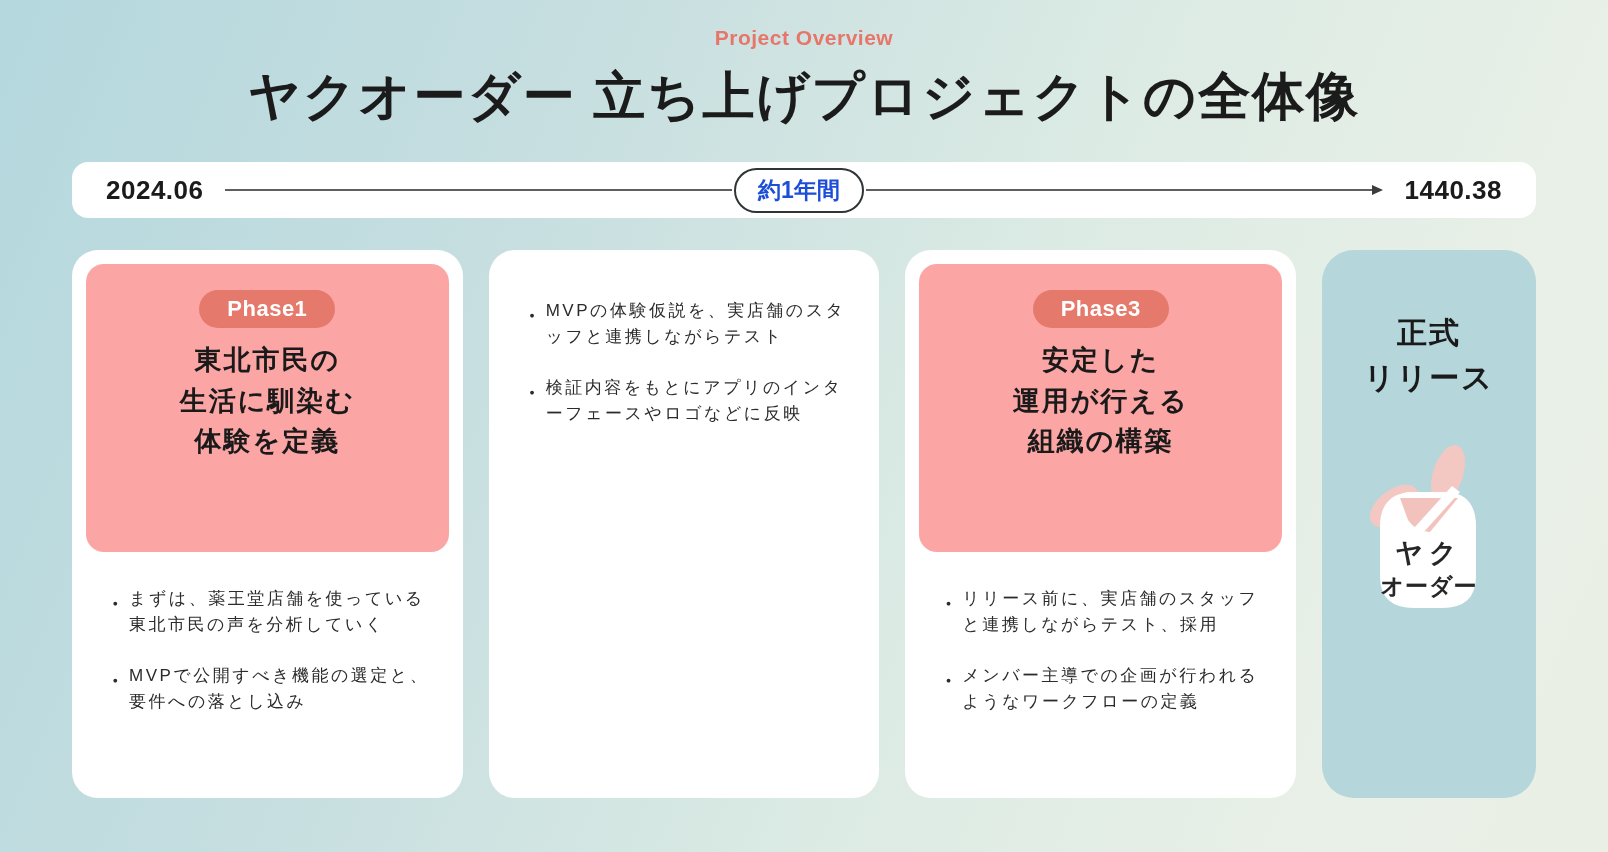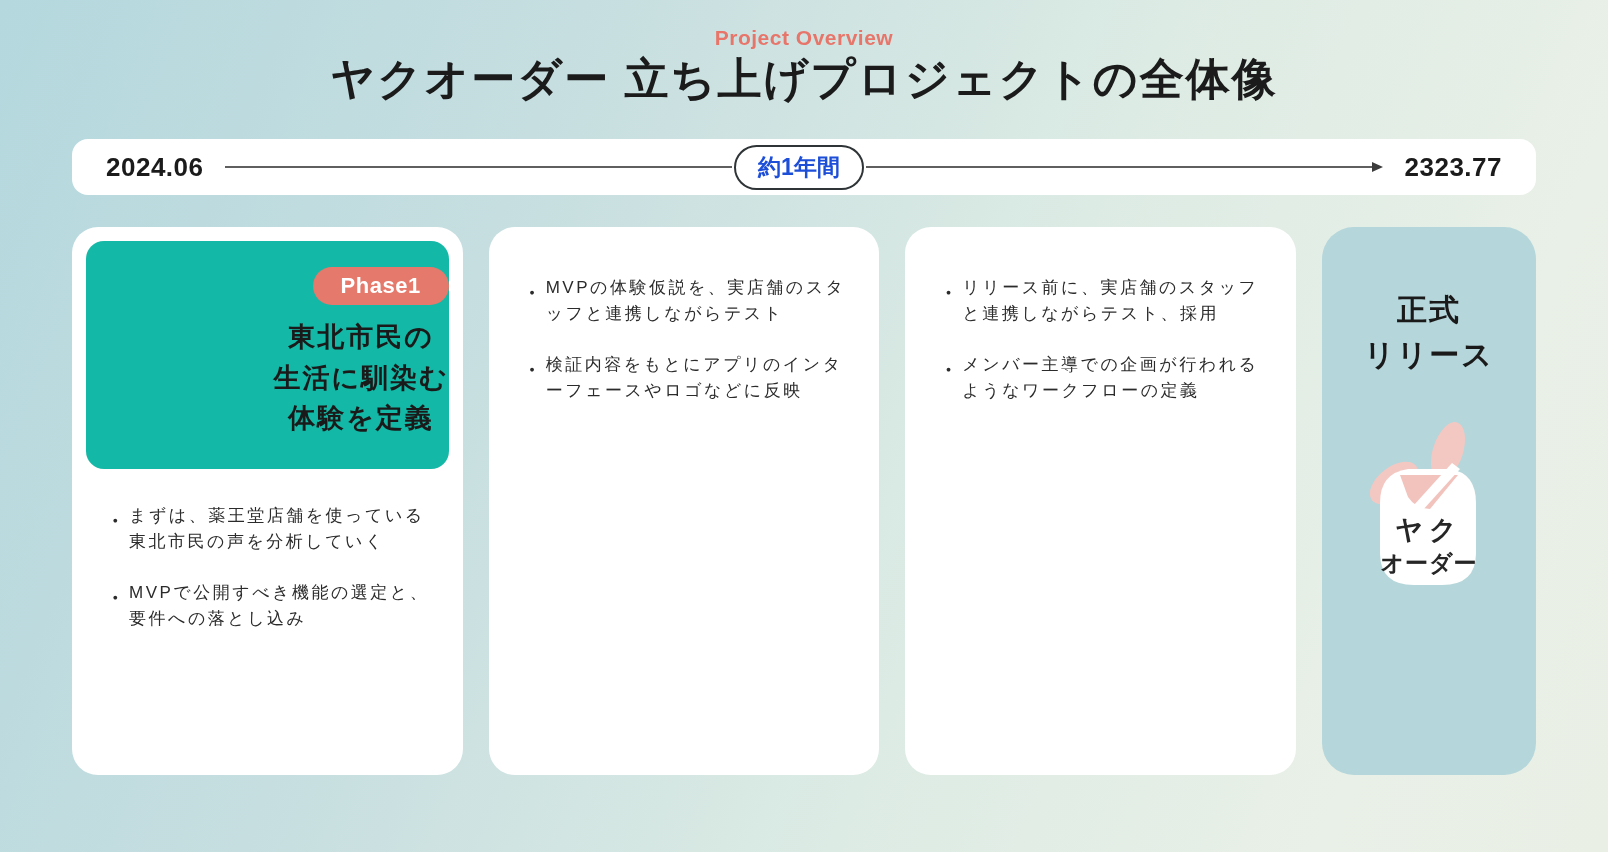--- a/index.html
+++ b/index.html
@@ -8,21 +8,21 @@
     background:linear-gradient(112deg,#b4d8de 0%,#c6dee0 30%,#dcebe4 60%,#e9f0e7 85%,#e9efe5 100%);
     font-family:"Liberation Sans","DejaVu Sans",sans-serif;
     color:#1c1c1c;
     overflow:hidden;
   }
   .header{text-align:center;padding-top:26px;}
   .eyebrow{
     color:#e8756a;font-size:21px;font-weight:bold;letter-spacing:.5px;
   }
   .main-title{
-    margin-top:0;font-size:44px;font-weight:bold;letter-spacing:2px;color:#1b1b1b;
+    margin-top:12px;font-size:52px;font-weight:bold;letter-spacing:2px;color:#1b1b1b;
   }
   .timeline{
     margin:30px 72px 0;height:56px;background:#ffffff;border-radius:16px;
     display:flex;align-items:center;padding:0 34px;box-sizing:border-box;
   }
   .tl-date{font-size:26px;font-weight:bold;color:#1b1b1b;letter-spacing:.5px;white-space:nowrap;}
   .tl-line{flex:1;display:flex;align-items:center;margin:0 22px;}
   .tl-seg{flex:1;height:2px;background:#5f5f5f;}
   .tl-arrowhead{
     width:0;height:0;border-left:11px solid #3c3c3c;
@@ -35,22 +35,22 @@
     white-space:nowrap;margin:0 2px;
   }
   .cards{
     margin:32px 72px 0;display:flex;gap:26px;height:548px;
   }
   .phase-card{
     flex:1 1 0;background:#ffffff;border-radius:26px;box-sizing:border-box;
     padding:14px 14px 0;display:flex;flex-direction:column;
   }
   .phase-header{
-    background:#14b8a6;border-radius:18px;height:228px;box-sizing:border-box;
-    display:flex;flex-direction:column;align-items:flex-end;padding-top:26px;
+    background:#fca5a5;border-radius:18px;height:288px;box-sizing:border-box;
+    display:flex;flex-direction:column;align-items:center;padding-top:26px;
   }
   .phase-pill{
     background:#e5796b;color:#ffffff;font-size:22px;font-weight:bold;
     border-radius:999px;padding:6px 28px;letter-spacing:.5px;
   }
   .phase-title{
     margin-top:12px;font-size:27px;font-weight:bold;line-height:1.5;
     letter-spacing:2px;text-align:center;white-space:pre-line;color:#1a1a1a;
   }
   .bullets{
@@ -86,21 +86,21 @@
 </div>
 
 <div class="timeline">
   <span class="tl-date">2024.06</span>
   <span class="tl-line">
     <span class="tl-seg"></span>
     <span class="tl-pill">約1年間</span>
     <span class="tl-seg"></span>
     <span class="tl-arrowhead"></span>
   </span>
-  <span class="tl-date">2323.77</span>
+  <span class="tl-date">1440.38</span>
 </div>
 
 <div class="cards">
 
   <div class="phase-card">
     <div class="phase-header">
       <span class="phase-pill">Phase1</span>
       <div class="phase-title">東北市民の
 生活に馴染む
 体験を定義</div>
@@ -124,20 +124,26 @@
         <span class="bullet-text">MVPの体験仮説を、実店舗のスタッフと連携しながらテスト</span>
       </div>
       <div class="bullet">
         <span class="bullet-marker">・</span>
         <span class="bullet-text">検証内容をもとにアプリのインターフェースやロゴなどに反映</span>
       </div>
     </div>
   </div>
 
   <div class="phase-card">
+    <div class="phase-header">
+      <span class="phase-pill">Phase3</span>
+      <div class="phase-title">安定した
+運用が行える
+組織の構築</div>
+    </div>
     <div class="bullets">
       <div class="bullet">
         <span class="bullet-marker">・</span>
         <span class="bullet-text">リリース前に、実店舗のスタッフと連携しながらテスト、採用</span>
       </div>
       <div class="bullet">
         <span class="bullet-marker">・</span>
         <span class="bullet-text">メンバー主導での企画が行われるようなワークフローの定義</span>
       </div>
     </div>

